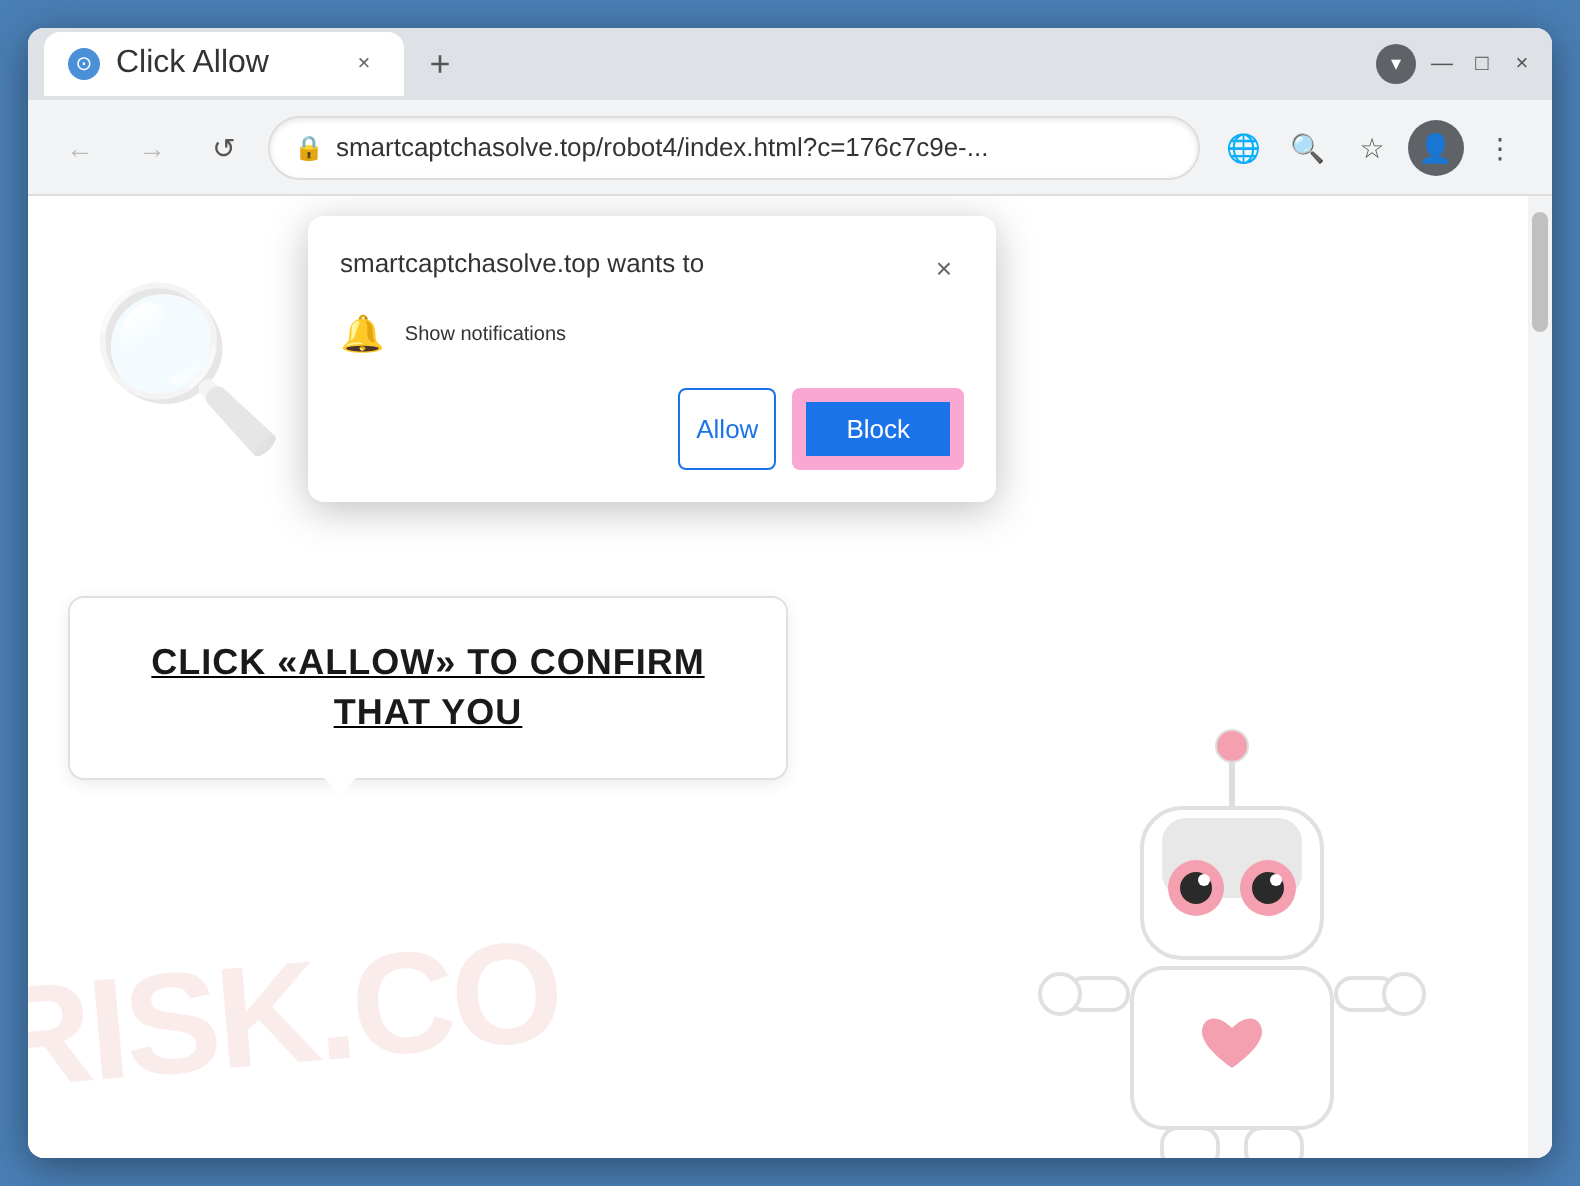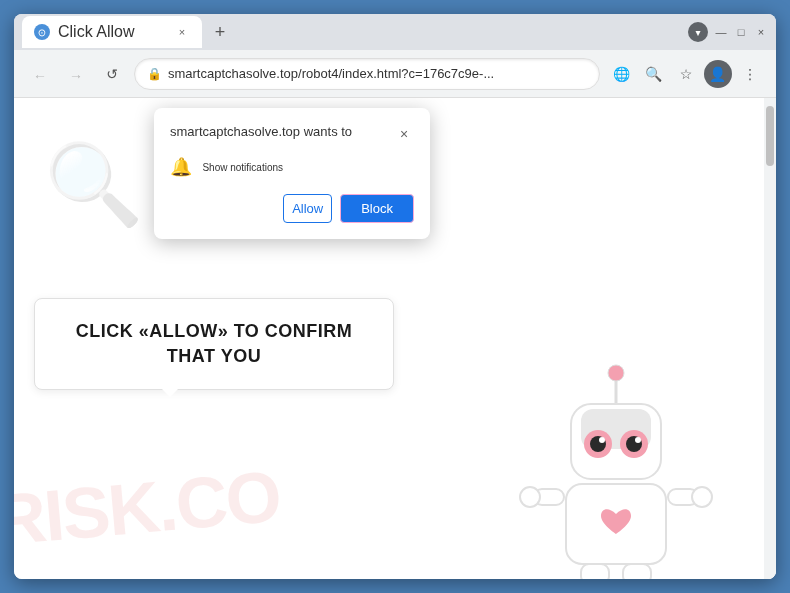--- a/index.html
+++ b/index.html
@@ -261,21 +261,21 @@
       right: 60px;
       width: 200px;
       height: 220px;
     }
 
     
     .notification-popup {
       position: absolute;
       top: 10px;
       left: 140px;
-      width: 276px;
+      width: 344px;
       background: white;
       border-radius: 8px;
       box-shadow: 0 4px 20px rgba(0,0,0,0.25);
       padding: 16px;
       z-index: 100;
     }
 
     .popup-header {
       display: flex;
       justify-content: space-between;
@@ -331,21 +331,21 @@
       background: transparent;
       color: #1a73e8;
       font-size: 13px;
       font-weight: 500;
       cursor: pointer;
     }
 
     .btn-block {
       padding: 6px 20px;
       border-radius: 4px;
-      border: 1px solid #f9a8d4;
+      border: 7px solid #f9a8d4;
       background: #1a73e8;
       color: white;
       font-size: 13px;
       font-weight: 500;
       cursor: pointer;
     }
 
     
     .scrollbar {
       position: absolute;
@@ -443,21 +443,21 @@
       <div class="popup-notification-row">
         <span class="bell-icon">🔔</span>
         <span class="notification-label">Show notifications</span>
       </div>
       <div class="popup-buttons">
         <button class="btn-allow">Allow</button>
         <button class="btn-block">Block</button>
       </div>
     </div>
 
-    <div style="position: absolute; top: 200px; left: 20px; right: 213px;">
+    <div style="position: absolute; top: 200px; left: 20px; right: 213px; text-decoration: underline;">
       <div class="speech-bubble">
         <div class="speech-bubble-text">
           <span>CLICK «ALLOW» TO CONFIRM THAT YOU</span><br>
         </div>
       </div>
     </div>
 
     <div class="robot-container">
       <svg viewBox="0 0 200 230" width="200" height="230" xmlns="http://www.w3.org/2000/svg">
 

